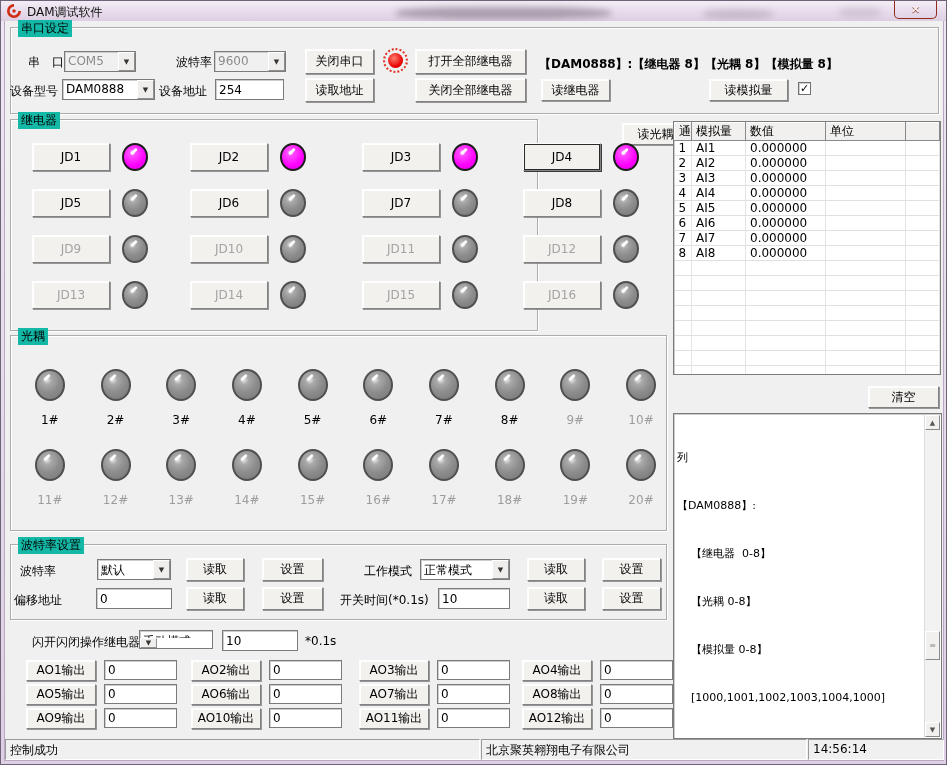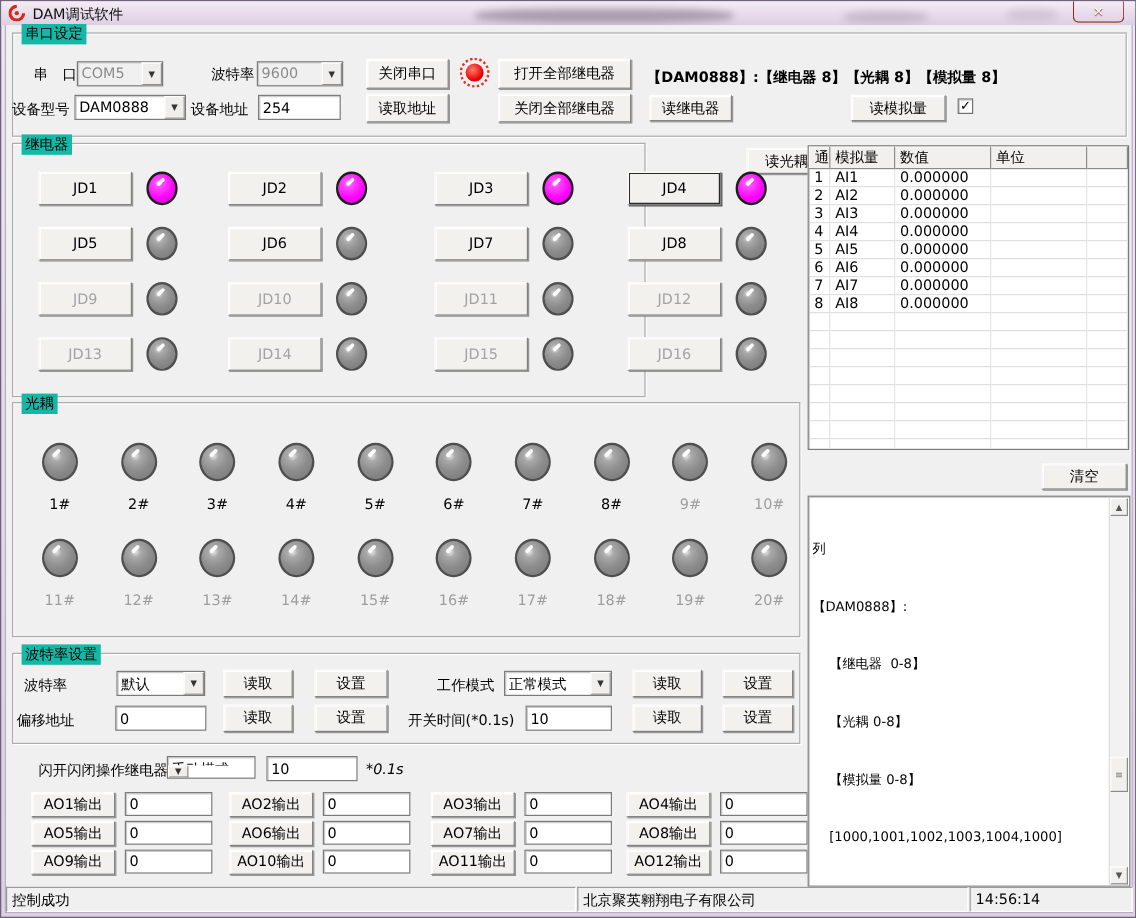--- a/index.html
+++ b/index.html
@@ -577,21 +577,21 @@
     <input class="tinput" style="left: 433px; top: 567px; width: 72px; height: 21px;" value="10">
     <button class="btn" style="left:522px;top:566px;width:58px;height:23px;">读取</button>
     <button class="btn" style="left:597px;top:566px;width:59px;height:23px;">设置</button>
 
     <span class="lbl" style="left:27px;top:613px;">闪开闪闭操作继电器</span>
     <div class="combo" style="left:134px;top:609px;width:74px;height:19px;flex-direction:column;">
       <span class="txt">手动模式</span>
       <span class="dd">▼</span>
     </div>
     <input class="tinput" style="left: 217px; top: 609px; width: 76px; height: 21px;" value="10">
-    <span class="lbl" style="left:300px;top:613px;font-style:italic;">*0.1s</span>
+    <span class="lbl" style="left:300px;top:613px;">*0.1s</span>
 
     <div class="ao-grid">
 
         <div class="ao-cell">
           <button class="btn">AO1输出</button>
           <input class="tinput" value="0" style="">
         </div>
 
         <div class="ao-cell">
           <button class="btn">AO2输出</button>

